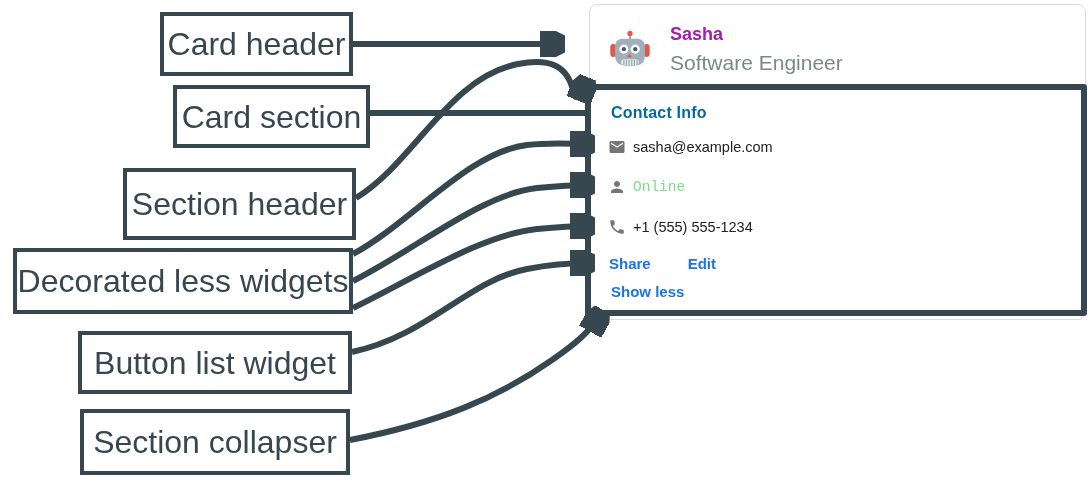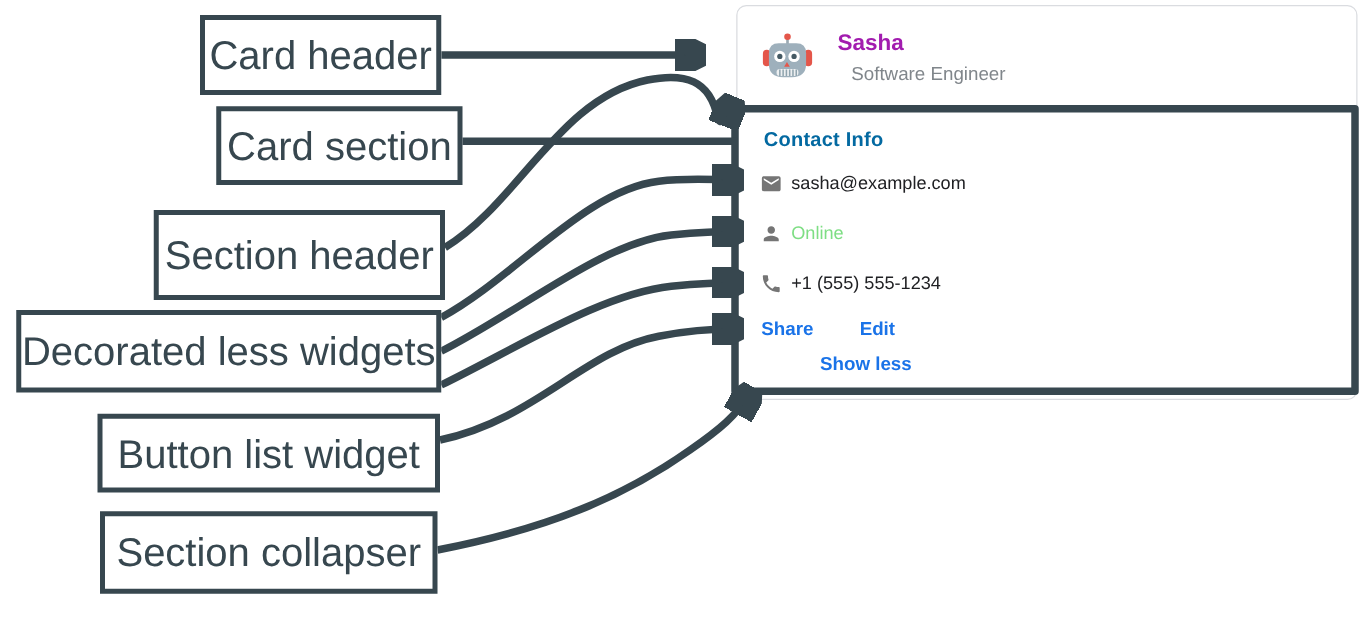--- a/index.html
+++ b/index.html
@@ -20,31 +20,31 @@
   #arrows path,#arrows rect{stroke:#37474F;fill:none;stroke-width:6;stroke-linejoin:round;}
   
   .card{
     position:absolute;left:589px;top:4px;width:497px;height:316px;box-sizing:border-box;
     background:#fff;border:1px solid #dadce0;border-radius:8px;
     font-family:"Liberation Sans",sans-serif;color:#202124;
   }
   .card-header{position:absolute;left:19px;top:19px;display:flex;align-items:center;gap:19px;}
   .avatar{width:42px;height:42px;flex:0 0 42px;}
   .hdr-name{font-size:18px;font-weight:700;color:#a21caf;margin-bottom:6px;}
-  .hdr-sub{font-size:15px;font-weight:400;color:#80868b;margin-left:11px;}
+  .hdr-sub{font-size:21px;font-weight:400;color:#80868b;}
   .ci-title{position:absolute;left:21px;top:99px;font-size:16px;font-weight:700;color:#0369a1;letter-spacing:.2px;}
   .row{position:absolute;left:18px;display:flex;align-items:center;gap:7px;font-size:14.5px;color:#202124;}
   .row svg{width:18px;height:18px;fill:#757575;flex:0 0 18px;}
   .row.r-email{top:133px;}
-  .row.r-online{top:173px;}
+  .row.r-online{top:173px;font-family:Liberation Mono, monospace;}
   .row.r-phone{top:213px;}
   .online-text{color:#7EDE84;}
   .btn-row{position:absolute;left:19px;top:250px;display:flex;gap:37px;}
   .link-btn{font-size:15px;font-weight:700;color:#1a73e8;cursor:pointer;background:none;border:none;padding:0;font-family:"Liberation Sans",sans-serif;}
-  .show-less{position:absolute;left:21px;top:278px;font-size:15px;font-weight:700;color:#1a73e8;cursor:pointer;margin-left:45px;}
+  .show-less{position:absolute;left:21px;top:278px;font-size:15px;font-weight:700;color:#1a73e8;cursor:pointer;}
 </style>
 </head>
 <body>
 
 <div id="canvas">
 
   <div class="card">
     <div class="card-header">
       <svg class="avatar" viewBox="0 0 48 48">
         <rect x="22.8" y="5" width="2.4" height="7" fill="#9AA9B2"></rect>

